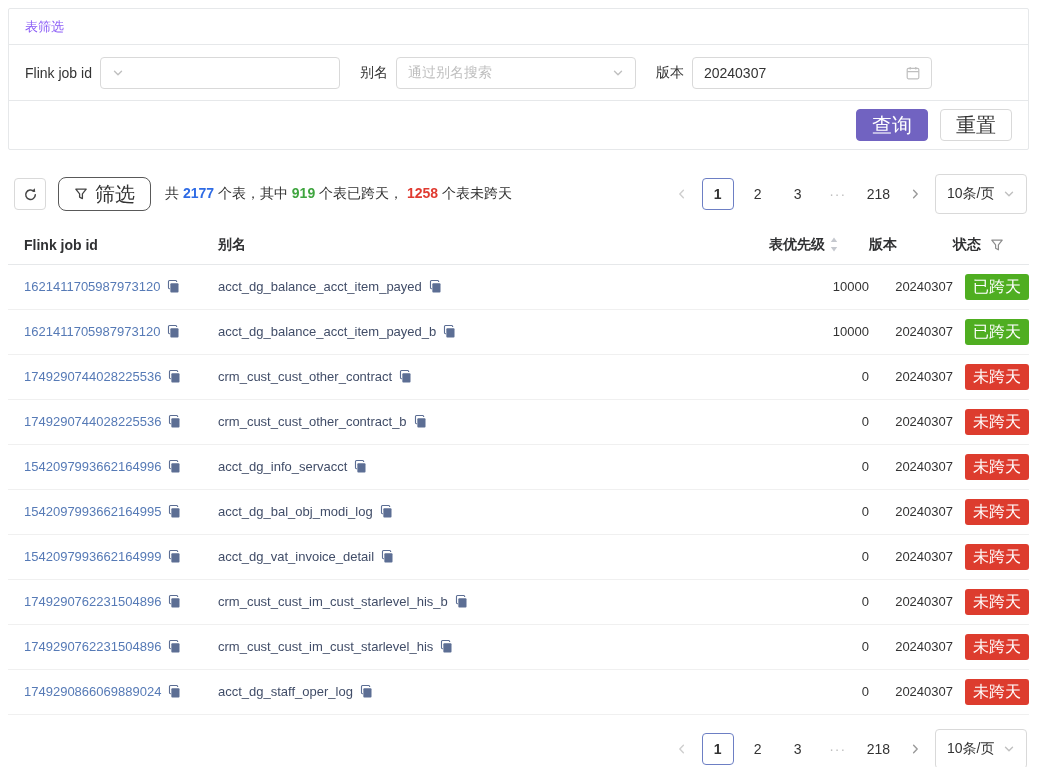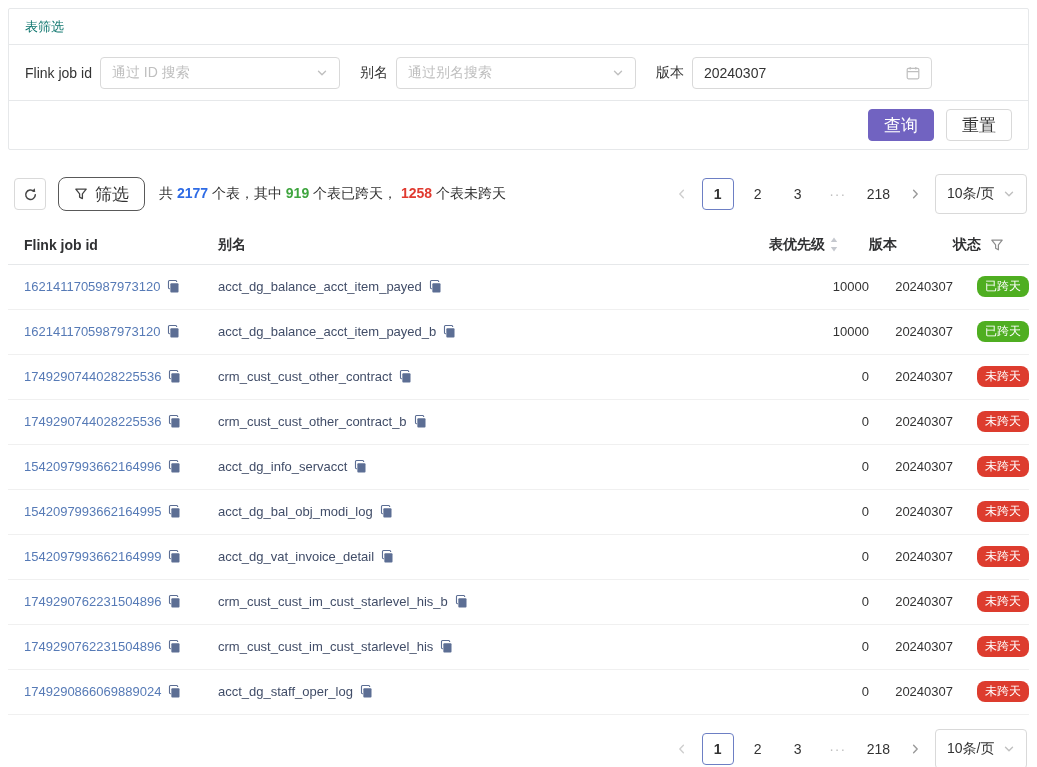--- a/index.html
+++ b/index.html
@@ -18,36 +18,36 @@
     --stat-uncrossed: #e03a30;
     --badge-crossed: #4fae21;
     --badge-uncrossed: #dd3c2e;
     --copy-icon: #5c6e94;
     --page-active: #6d7fc4;
   }
 
   
   .filter-card { margin: 8px 8px 0; border: 1px solid #e6e8ea; border-radius: 2px; background: #fff; }
   .filter-card-title { height: 36px; display: flex; align-items: center; padding: 0 16px;
-    font-size: 13px; color: #0f766e; border-bottom: 1px solid #e6e8ea; text-align: right; }
+    font-size: 13px; color: #8b5cf6; border-bottom: 1px solid #e6e8ea; text-align: right; }
   .filter-row { height: 56px; display: flex; align-items: center; padding: 0 16px;
     border-bottom: 1px solid #e6e8ea; }
   .field { display: flex; align-items: center; }
   .field + .field { margin-left: 20px; }
   .field-label { margin-right: 8px; white-space: nowrap; color: #333; }
   .control { width: 240px; height: 32px; border: 1px solid #d9d9d9; border-radius: 4px;
     display: flex; align-items: center; padding: 0 11px; background: #fff; cursor: pointer; }
   .control .placeholder { flex: 1; color: #bfbfbf; font-size: 14px; overflow: hidden; white-space: nowrap; }
   .control .value { flex: 1; color: #333; font-size: 14px; }
   .suffix-icon { display: flex; align-items: center; color: #bfbfbf; }
   .filter-actions { height: 48px; display: flex; align-items: center; justify-content: flex-end;
     gap: 12px; padding: 0 16px; }
 
   .btn { height: 32px; padding: 0 15px; border: 1px solid #d9d9d9; border-radius: 4px;
-    background: #fff; color: #333; font-size: 17px; font-family: inherit; cursor: pointer;
+    background: #fff; color: #333; font-size: 20px; font-family: inherit; cursor: pointer;
     display: inline-flex; align-items: center; justify-content: center; }
   .btn-primary { background: var(--primary); border-color: var(--primary); color: #fff; }
 
   
   .toolbar { margin: 24px 10px 0 14px; display: flex; align-items: center; }
   .icon-btn { width: 32px; height: 32px; border: 1px solid #d9d9d9; border-radius: 4px;
     background: #fff; display: flex; align-items: center; justify-content: center;
     color: #444; cursor: pointer; }
   .filter-toggle { margin-left: 12px; height: 34px; border: 1px solid #595959;
     border-radius: 8px; gap: 7px; color: #333; }
@@ -80,38 +80,37 @@
     border-bottom: 1px solid #f0f0f0; }
   .first { padding-left: 16px !important; }
   .center { text-align: right; }
   .th-flex { display: inline-flex; align-items: center; gap: 4px; }
   .sorter { display: flex; color: #c5c8ce; cursor: pointer; }
   .filter-ic { display: flex; color: #8c8c8c; cursor: pointer; margin-left: 6px; }
   .link { cursor: pointer; }
   .id-link { color: var(--link-id); }
   .alias-link { color: var(--link-alias); }
   .copy { margin-left: 7px; display: inline-flex; vertical-align: -2px; color: var(--copy-icon); cursor: pointer; }
-  .badge { display: inline-block; padding: 3px 8px; border-radius: 8px; font-size: 12px;
+  .badge { display: inline-block; padding: 3px 8px; border-radius: 3px; font-size: 16px;
     line-height: 1.25; color: #fff; white-space: nowrap; }
   .badge-green { background: var(--badge-crossed); }
   .badge-red   { background: var(--badge-uncrossed); }
 
   .bottom-bar { display: flex; margin: 14px 10px 0 14px; }
 </style>
 </head>
 <body>
 
 <section class="filter-card">
   <div class="filter-card-title">表筛选</div>
 
   <div class="filter-row">
     <div class="field">
       <span class="field-label">Flink job id</span>
       <div class="control">
-        <span class="placeholder">通过 ID 搜索</span>
         <span class="suffix-icon">
           <svg width="12" height="12" viewBox="0 0 12 12">
               <path d="M2.5 4.2 L6 7.7 L9.5 4.2" fill="none" stroke="currentColor" stroke-width="1.4" stroke-linecap="round" stroke-linejoin="round"></path>
             </svg>
         </span>
       </div>
     </div>
 
     <div class="field">
       <span class="field-label">别名</span>

